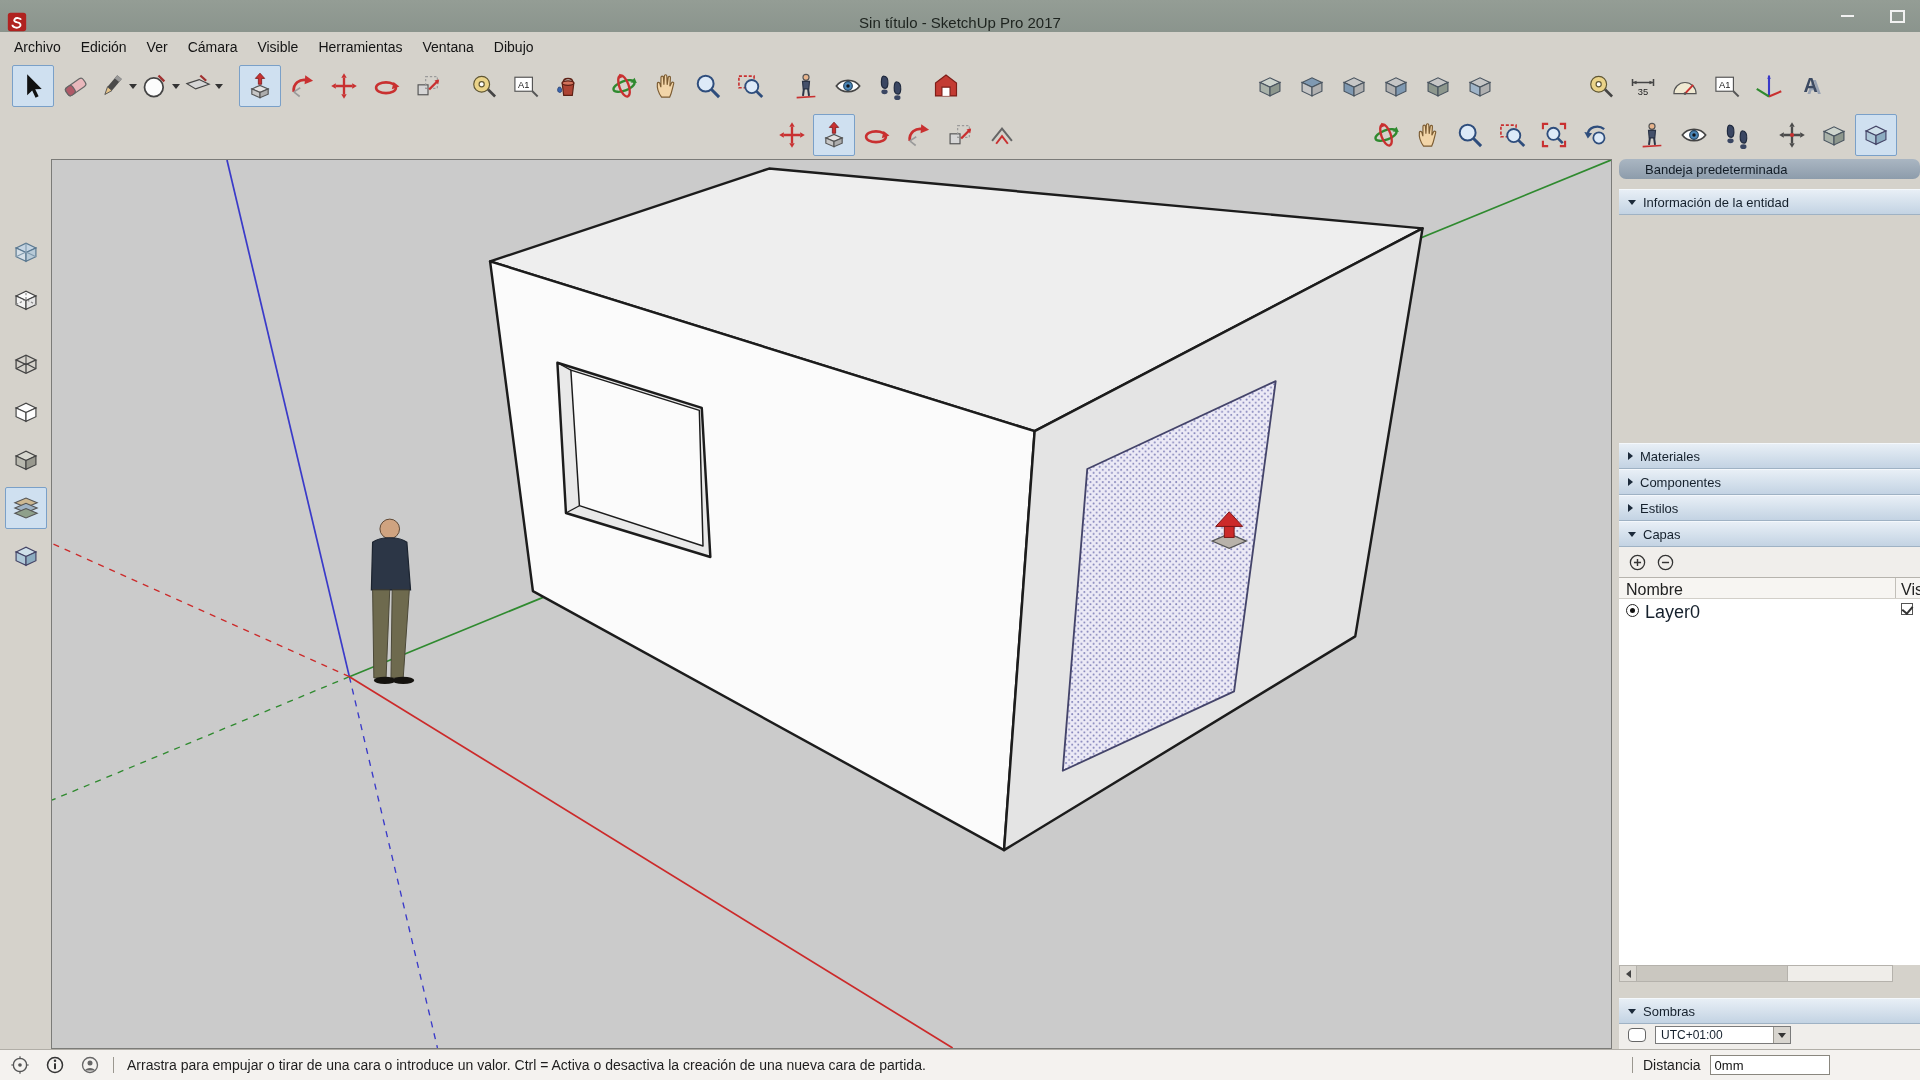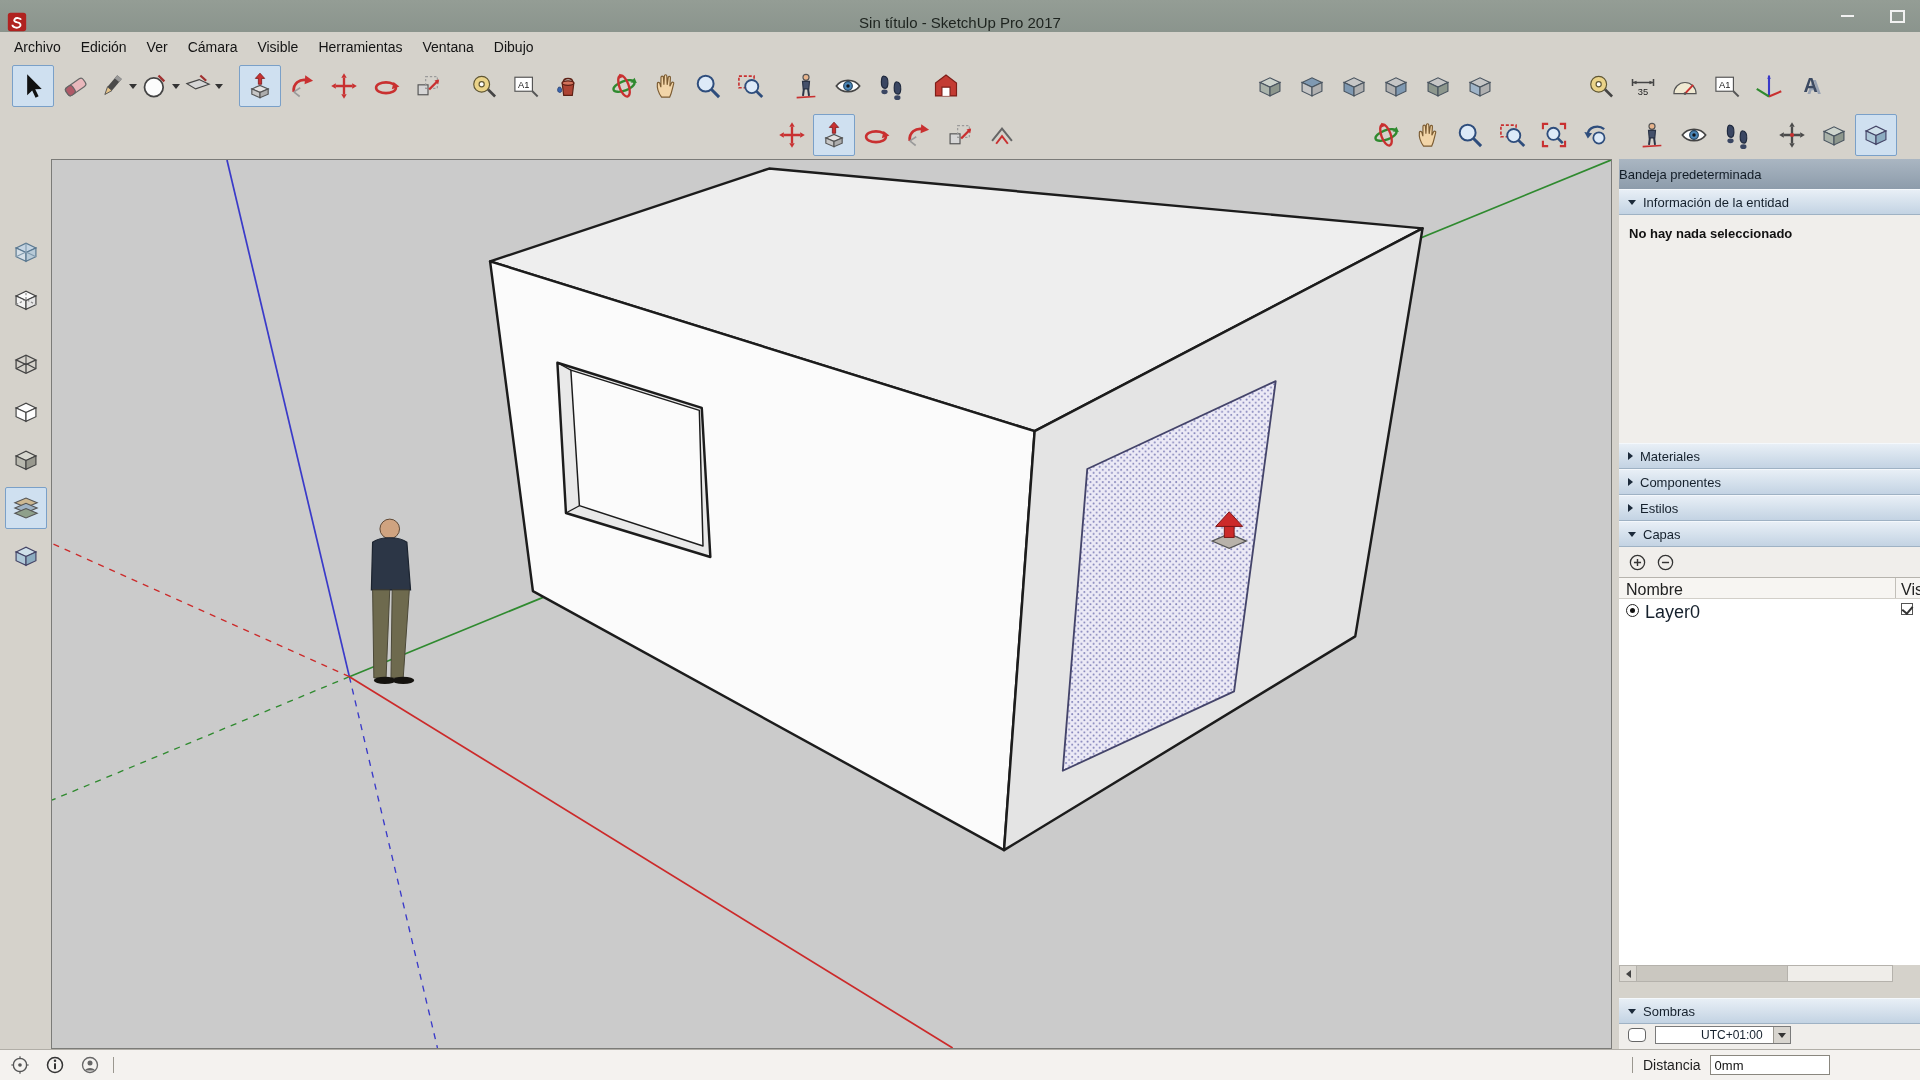--- a/index.html
+++ b/index.html
@@ -48,21 +48,21 @@
   .viewport{position:absolute;left:51px;top:159px;width:1561px;height:890px;background:var(--c-viewport-bg,#cbcbcb);border:1px solid #7b7b78;box-sizing:border-box;}
   svg.scene{width:100%;height:100%;display:block;}
   .axb{stroke:var(--c-axis-blue,#3a3ac9);stroke-width:1.4;}
   .axg{stroke:var(--c-axis-green,#2f8a2f);stroke-width:1.4;}
   .axr{stroke:var(--c-axis-red,#cc2a2a);stroke-width:1.4;}
   .dash{stroke-dasharray:5 5;stroke-width:1.1;}
   .sel-dot{fill:var(--c-selection-dots,#8585bb);}
 
   
   .panel{position:absolute;left:1619px;top:159px;width:301px;height:890px;background:var(--c-chrome,#d5d2cb);overflow:hidden;font-size:13px;color:#15202c;}
-  .panel-title{position:absolute;top:0;left:0;right:0;height:30px;background:linear-gradient(#aab6c2,var(--c-panel-header,#8d9cab));display:flex;align-items:center;padding-left:0;color:#121c26;}
+  .panel-title{position:absolute;top:0;left:0;right:0;height:20px;background:linear-gradient(#aab6c2,var(--c-panel-header,#8d9cab));display:flex;align-items:center;padding-left:26px;color:#121c26;border-radius:7px;}
   .sec{position:absolute;left:0;right:0;height:26px;background:linear-gradient(var(--c-section-header-top,#e8eff6),var(--c-section-header-bottom,#c3d3e3));border-top:1px solid #f4f8fc;border-bottom:1px solid #9fb2c4;box-sizing:border-box;display:flex;align-items:center;}
   .tri{width:0;height:0;margin:0 7px 0 9px;flex:0 0 auto;}
   .tri.down{border-left:4px solid transparent;border-right:4px solid transparent;border-top:5px solid #1c2a3a;}
   .tri.right{border-top:4px solid transparent;border-bottom:4px solid transparent;border-left:5px solid #1c2a3a;}
   .entity-body{position:absolute;top:56px;left:0;right:0;height:228px;background:#f0eeeb;}
   .entity-msg{padding:11px 0 0 10px;font-weight:bold;color:#111;}
   .layers-body{position:absolute;top:388px;left:0;right:0;height:418px;background:#f0eeeb;}
   .layer-controls{height:30px;display:flex;align-items:center;gap:9px;padding-left:9px;}
   .circ-btn{width:19px;height:19px;display:block;}
   .circ-btn svg{width:100%;height:100%;}
@@ -76,21 +76,21 @@
   .radio::after{content:"";position:absolute;left:2.5px;top:2.5px;width:5px;height:5px;border-radius:50%;background:#111;}
   .layer-name{position:absolute;left:26px;top:3px;}
   .chk{position:absolute;left:282px;top:4px;width:12px;height:12px;border:1px solid #555;background:#fff;box-sizing:border-box;}
   .chk::after{content:"";position:absolute;left:2px;top:0px;width:5px;height:8px;border:solid #333;border-width:0 2px 2px 0;transform:rotate(40deg);}
   .hscroll{position:absolute;top:806px;left:0;width:274px;height:17px;background:#efede9;border:1px solid #b5b2ac;box-sizing:border-box;display:flex;}
   .hs-btn{width:17px;height:100%;background:#dcd9d3;border-right:1px solid #b5b2ac;display:flex;align-items:center;justify-content:center;box-sizing:border-box;}
   .hs-arrow{width:0;height:0;border-top:4px solid transparent;border-bottom:4px solid transparent;border-right:5px solid #444;}
   .hs-thumb{width:150px;background:#cac7c0;border-right:1px solid #b5b2ac;}
   .shadows-body{position:absolute;top:865px;left:0;right:0;height:25px;background:#f0eeeb;}
   .shadow-icon{position:absolute;left:9px;top:4px;width:18px;height:14px;border:1px solid #666;border-radius:4px;background:#fff;box-sizing:border-box;}
-  .tz-dd{position:absolute;left:36px;top:2px;width:136px;height:18px;background:#fff;border:1px solid #7a7a7a;box-sizing:border-box;display:flex;align-items:center;font-size:12px;padding-left:40px;}
+  .tz-dd{position:absolute;left:36px;top:2px;width:136px;height:18px;background:#fff;border:1px solid #7a7a7a;box-sizing:border-box;display:flex;align-items:center;font-size:12px;}
   .tz-val{flex:1;padding-left:5px;white-space:nowrap;overflow:hidden;}
   .tz-btn{width:17px;height:100%;background:#d8d5cf;border-left:1px solid #9a978f;display:flex;align-items:center;justify-content:center;box-sizing:border-box;}
   .tz-arrow{width:0;height:0;border-left:4px solid transparent;border-right:4px solid transparent;border-top:5px solid #333;}
 
   
   .statusbar{position:absolute;left:0;bottom:0;right:0;height:31px;background:#f4f2ef;border-top:1px solid #b1aea7;box-sizing:border-box;font-size:14px;color:#1e1e1e;}
   .sb-icons{position:absolute;left:10px;top:5px;display:flex;gap:15px;}
   .sb-icon{width:20px;height:20px;display:block;}
   .sb-icon svg{width:100%;height:100%;}
   .vline{position:absolute;width:1px;height:16px;background:#9a978f;top:7px;}
@@ -828,23 +828,20 @@
 </div>
 
 <div class="panel">
   <div class="panel-title">
     <span>Bandeja predeterminada</span>
   </div>
 
   <div class="sec" style="top:30px">
     <span class="tri down"></span>
     <span>Información de la entidad</span>
-  </div>
-  <div class="entity-body">
-    <div class="entity-msg">No hay nada seleccionado</div>
   </div>
 
   <div class="sec" style="top:284px">
     <span class="tri right"></span>
     <span>Materiales</span>
   </div>
   <div class="sec" style="top:310px">
     <span class="tri right"></span>
     <span>Componentes</span>
   </div>
@@ -920,18 +917,19 @@
           </svg></span></span>
 
       <span class="sb-icon"><span><svg viewBox="0 0 24 24">
             <circle cx="12" cy="12" r="9" fill="none" stroke="#666" stroke-width="1.6"></circle>
             <circle cx="12" cy="9.5" r="3" fill="#666"></circle>
             <path d="M6 18.5 C7 14.5 17 14.5 18 18.5 Z" fill="#666"></path>
           </svg></span></span>
 
   </div>
   <span class="vline" style="left:113px"></span>
+  <span class="sb-msg">Arrastra para empujar o tirar de una cara o introduce un valor. Ctrl = Activa o desactiva la creación de una nueva cara de partida.</span>
   <span class="vline" style="left:1632px"></span>
   <div class="sb-right">
     <span>Distancia</span>
     <input class="sb-measure-input" readonly="" value="0mm" style="">
   </div>
 </div>
 
 </body></html>

